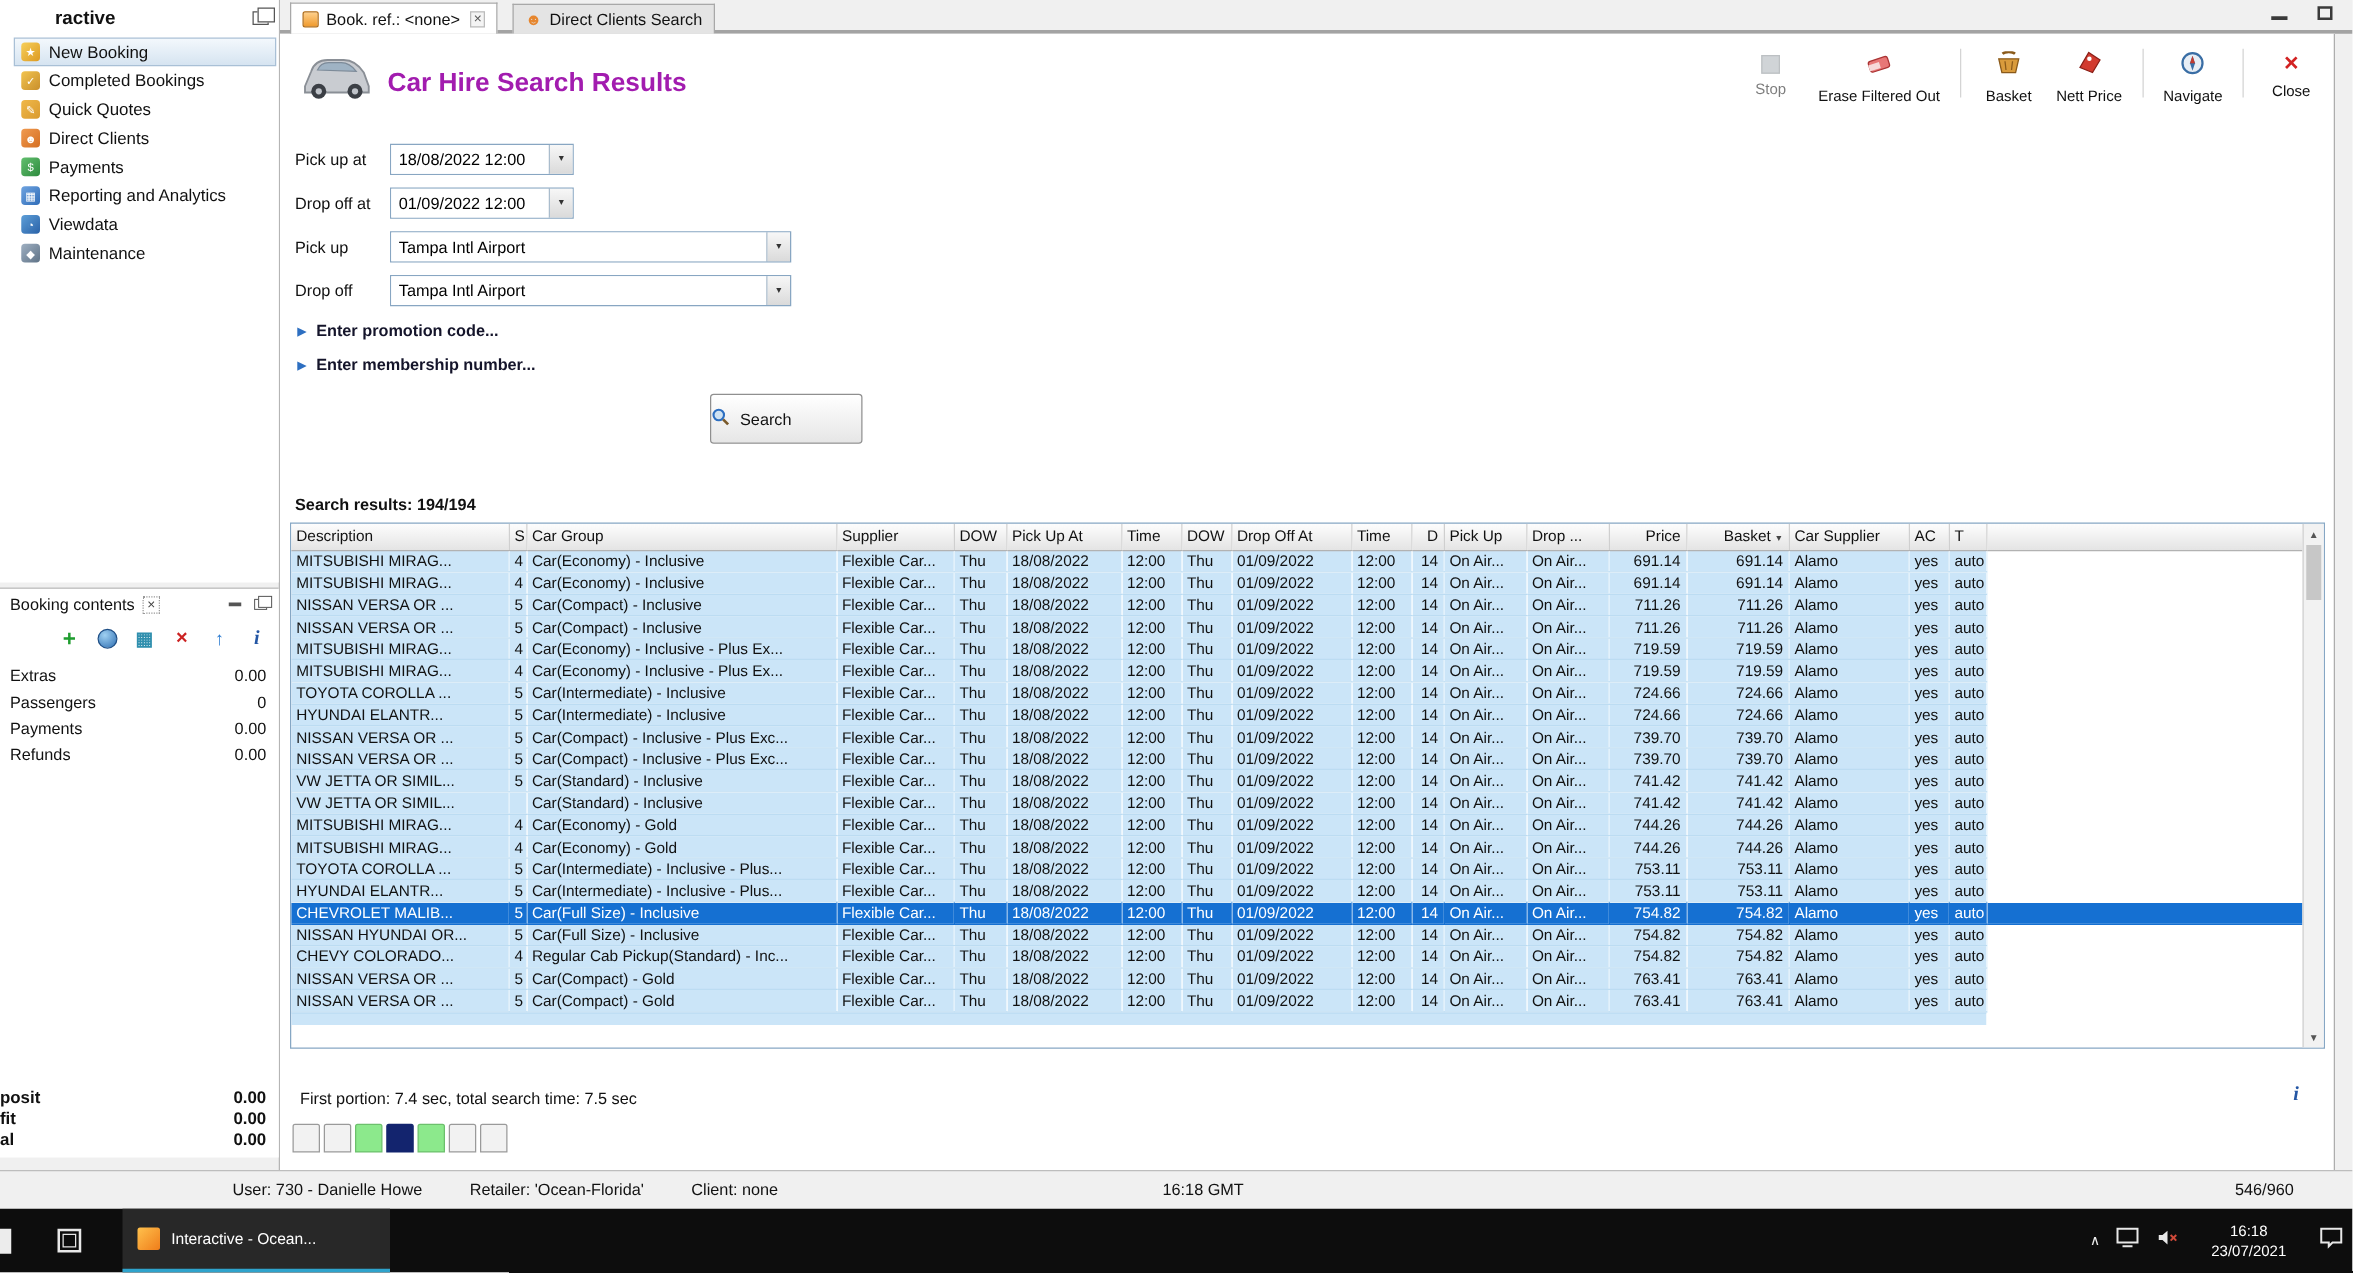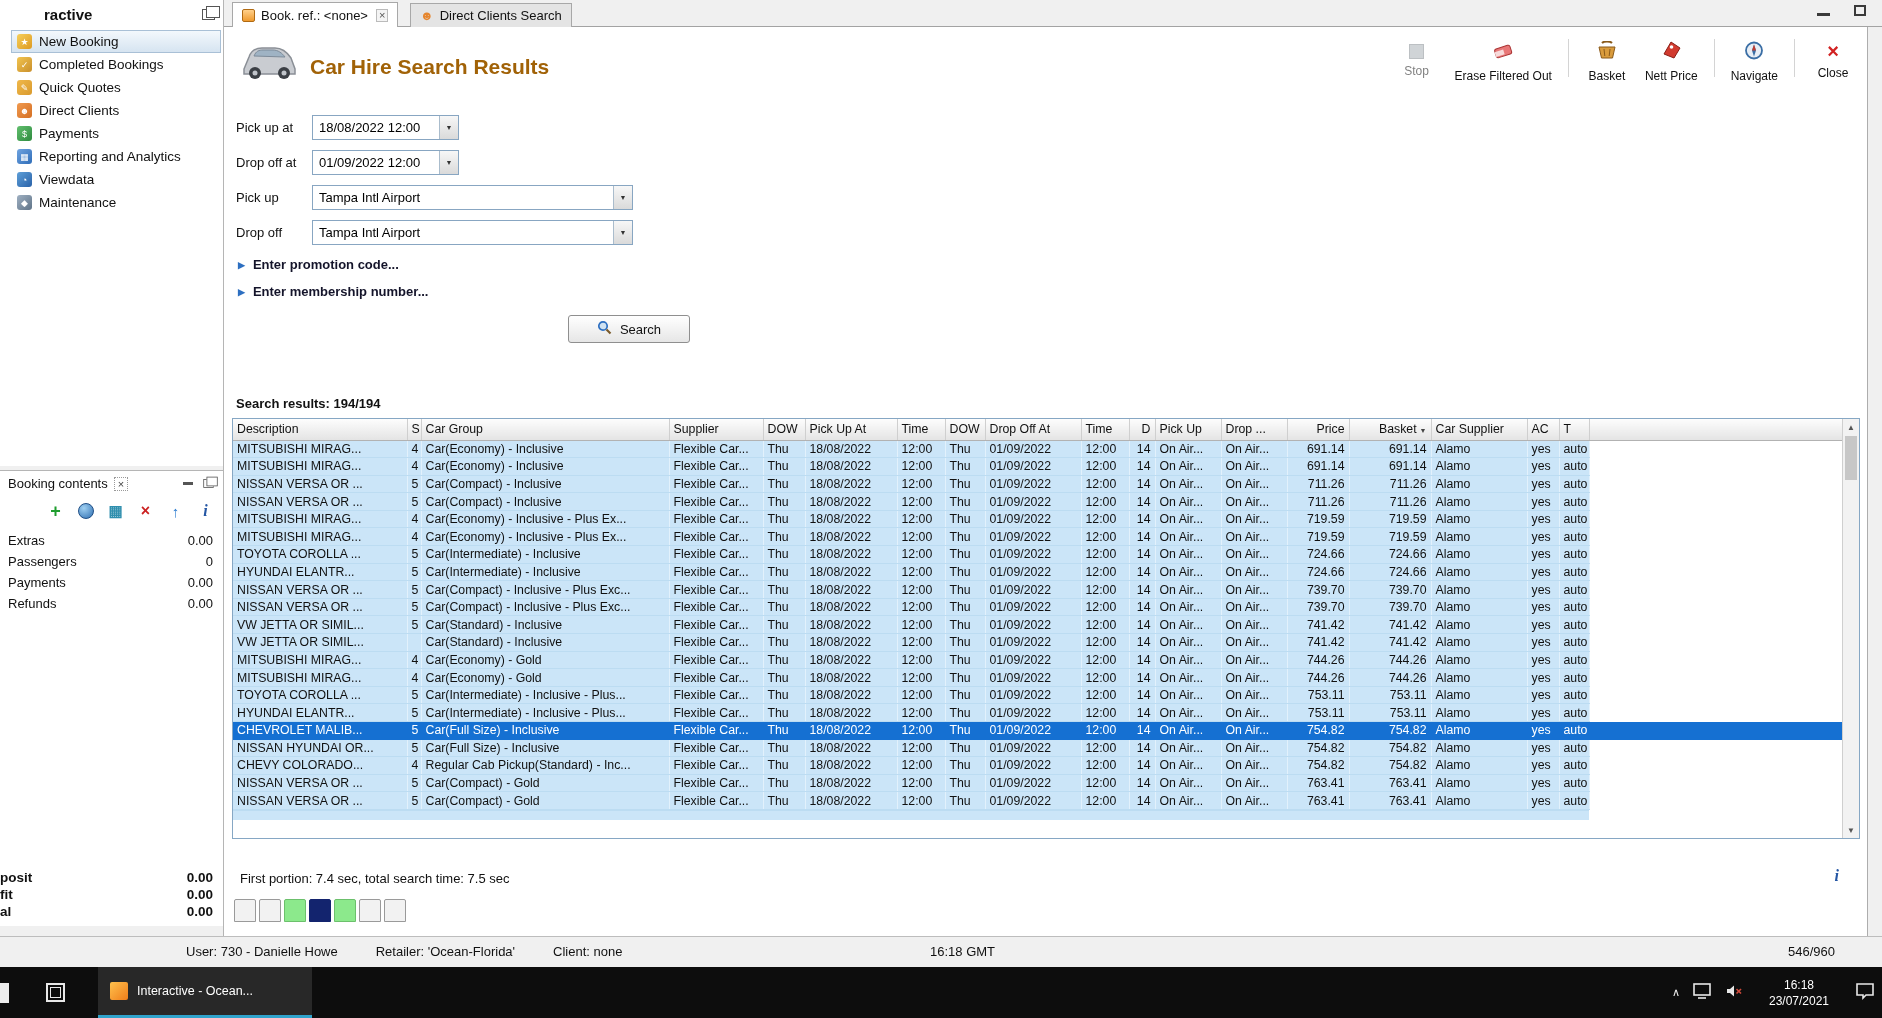--- a/index.html
+++ b/index.html
@@ -42,38 +42,38 @@
   .bci-x { color:#cc2222; font-size:16px; }
   .bci-up { color:#2e7dd1; font-size:15px; }
   .i-info { font-family:"Liberation Serif", serif; font-style:italic; font-weight:bold; color:#2456a4; font-size:16px; }
   .bc-list { padding-top:4px; }
   .kv { display:flex; justify-content:space-between; padding:3px 10px 3px 8px; font-size:13px; }
   .bc-totals { position:absolute; left:0; right:0; bottom:6px; }
   .bc-totals .kv { font-weight:bold; padding:1px 10px 1px 0; font-size:13.5px; }
 
   
   .main { position:absolute; left:224px; top:0; right:0; bottom:82px; }
-  .tabbar { position:relative; height:27px; background:#f0f0f0; border-bottom:1px solid #a3a3a3; }
+  .tabbar { position:relative; height:27px; background:#f0f0f0; border-bottom:3px solid #a3a3a3; }
   .tab { position:absolute; top:3px; height:24px; display:flex; align-items:center; gap:6px; padding:0 9px; font-size:13px; background:#e4e4e4; border:1px solid #a8a8a8; border-bottom:none; cursor:default; }
   .tab.active { background:#fff; height:25px; top:2px; z-index:2; }
   .tab1 { left:8px; }
   .tab2 { left:186px; }
   .tab-icon { width:13px; height:13px; background:linear-gradient(#ffd08a,#ef9a2e); border:1px solid #b06a12; border-radius:2px; }
   .tab-person { color:#e6862e; font-size:13px; line-height:13px; }
   .tab-close { font-size:11px; color:#555; border:1px solid #bbb; background:#f4f4f4; line-height:11px; padding:0 2px; margin-left:2px; }
   .winbtns { position:absolute; right:16px; top:4px; display:flex; gap:24px; align-items:center; z-index:3; }
   .wmin { width:13px; height:3px; background:#3a3a3a; margin-top:9px; }
   .wmax { width:12px; height:11px; border:2px solid #3a3a3a; }
 
   .panel { position:absolute; left:0; top:27px; width:1644px; bottom:0; background:#fff; border-right:1px solid #adadad; }
 
   
   .hdr { position:absolute; left:0; top:0; right:0; height:86px; }
   .car-art { position:absolute; left:16px; top:12px; }
-  .page-title { position:absolute; left:86px; top:28px; font-size:21px; font-weight:bold; color:#a16207; }
+  .page-title { position:absolute; left:86px; top:28px; font-size:21px; font-weight:bold; color:#a21caf; }
   .toolbar { position:absolute; right:12px; top:6px; display:flex; align-items:stretch; gap:16px; }
   .tbtn { display:flex; flex-direction:column; align-items:center; justify-content:flex-start; gap:5px; padding-top:8px; min-width:44px; cursor:default; }
   .tbtn .tlabel { font-size:12px; white-space:nowrap; }
   .tbtn.disabled { opacity:.55; }
   .tsep { width:1px; background:#d4d4d4; margin:6px 0; }
   .i-stop { width:15px; height:15px; background:#aab1b7; border:1px solid #868d93; margin-top:3px; }
   .i-close { color:#d22222; font-size:20px; font-weight:bold; line-height:20px; }
 
   
   .form { position:absolute; left:12px; top:88px; }
@@ -82,21 +82,21 @@
   .combo { display:flex; border:1px solid #88a6c2; background:#fff; height:25px; }
   .combo input { border:none; outline:none; padding:0 6px; font-size:13px; font-family:"Liberation Sans",sans-serif; }
   .combo input.date { width:126px; }
   .combo input.airport { width:300px; }
   .combo .arrow { width:19px; background:linear-gradient(#f7f7f7,#dadada); border-left:1px solid #aabccc; display:flex; align-items:center; justify-content:center; font-size:7px; color:#333; cursor:default; }
   .opts { display:flex; align-items:center; gap:6px; }
   .opt { padding:3px 8px; font-size:13px; cursor:default; }
   .opt.selected { background:#cfe6f9; border:1px solid #8fbce2; padding:2px 7px; }
   .disc { display:flex; align-items:center; gap:8px; margin:12px 0 0 2px; font-weight:bold; font-size:13px; color:#14142a; }
   .disc .tri { color:#2d6fc1; font-size:9px; }
-  .search-btn { display:flex; align-items:center; justify-content:center; gap:8px; margin:16px 0 0 332px; width:122px; height:28px; border:1px solid #8f8f8f; border-radius:3px; background:linear-gradient(#ffffff,#e6e6e6); font-size:13px; cursor:default; }
+  .search-btn { display:flex; align-items:center; gap:8px; margin:16px 0 0 332px; width:122px; height:40px; border:1px solid #8f8f8f; border-radius:3px; background:linear-gradient(#ffffff,#e6e6e6); font-size:13px; cursor:default; }
   .results-label { position:absolute; left:12px; top:369px; font-weight:bold; font-size:13px; }
 
   
   .grid { position:absolute; left:8px; top:391px; width:1628px; height:421px; border:1px solid #86a7c4; background:#fff; overflow:hidden; }
   .grid-inner { position:absolute; left:0; top:0; right:17px; bottom:0; overflow:hidden; }
   table.results { border-collapse:collapse; table-layout:fixed; width:1611px; }
   .results th { height:21px; background:linear-gradient(#fdfdfd,#e4e4e4); border-right:1px solid #cfcfcf; border-bottom:1px solid #b2b2b2; font-weight:normal; font-size:12.3px; text-align:left; padding:0 4px; white-space:nowrap; overflow:hidden; }
   .results th.num { text-align:right; }
   .results td { height:17.6px; padding:0 4px; font-size:12.3px; background:#cbe5f8; border-right:1px solid #e2f1fc; border-bottom:1px solid #bcdcf2; white-space:nowrap; overflow:hidden; }
   .results td.num { text-align:right; }

